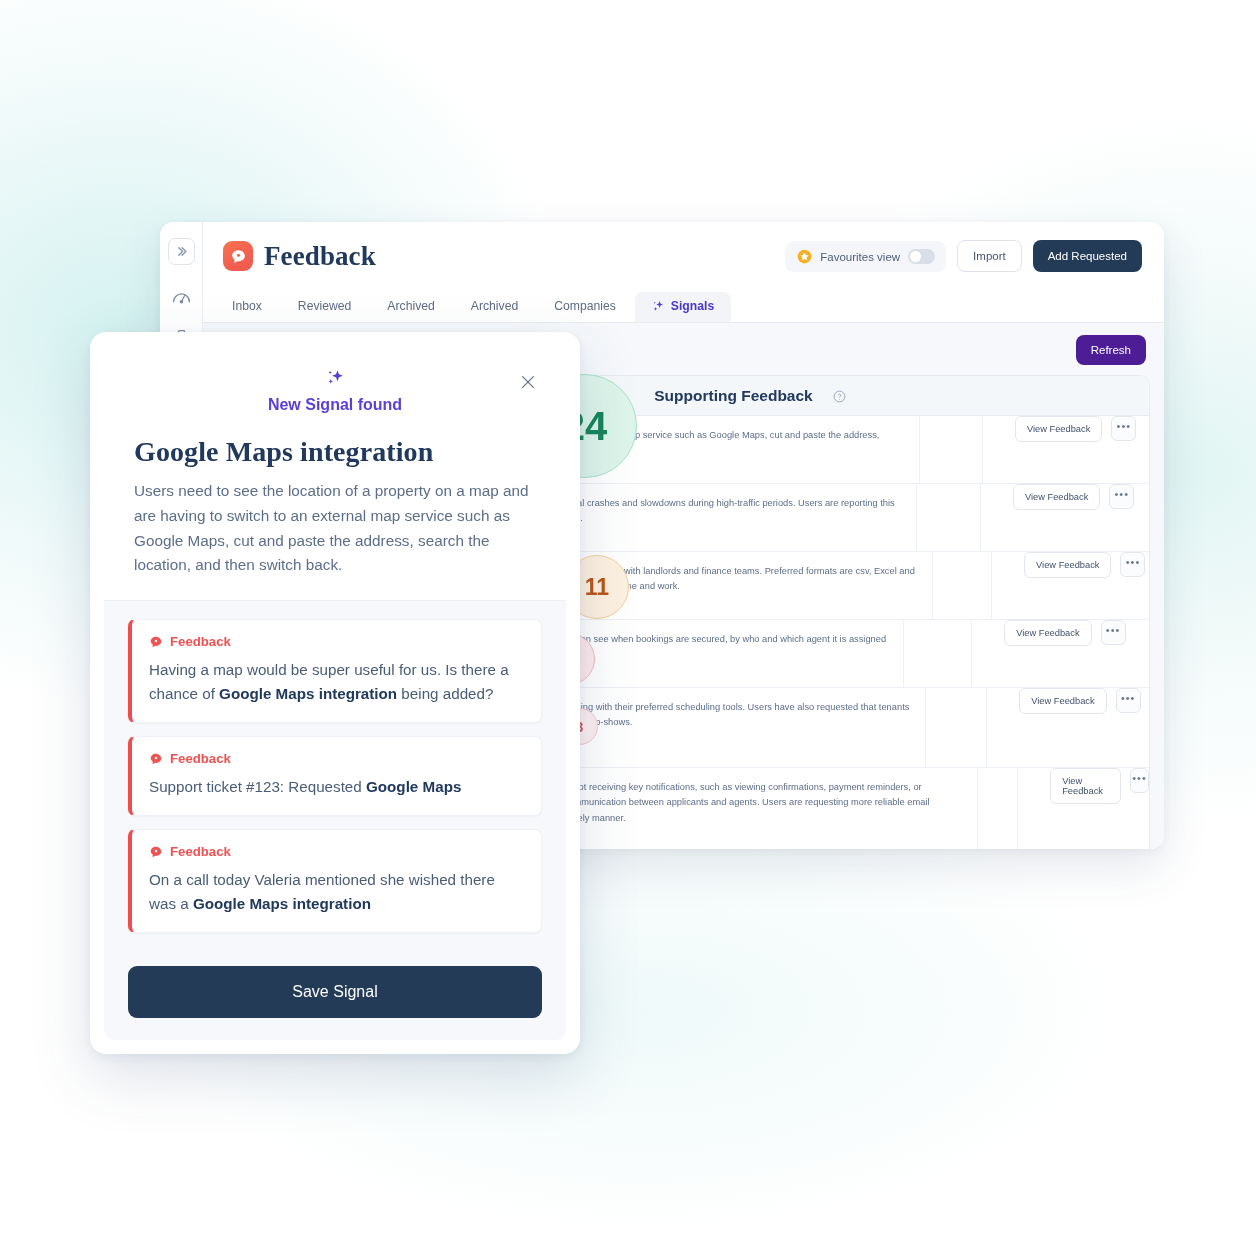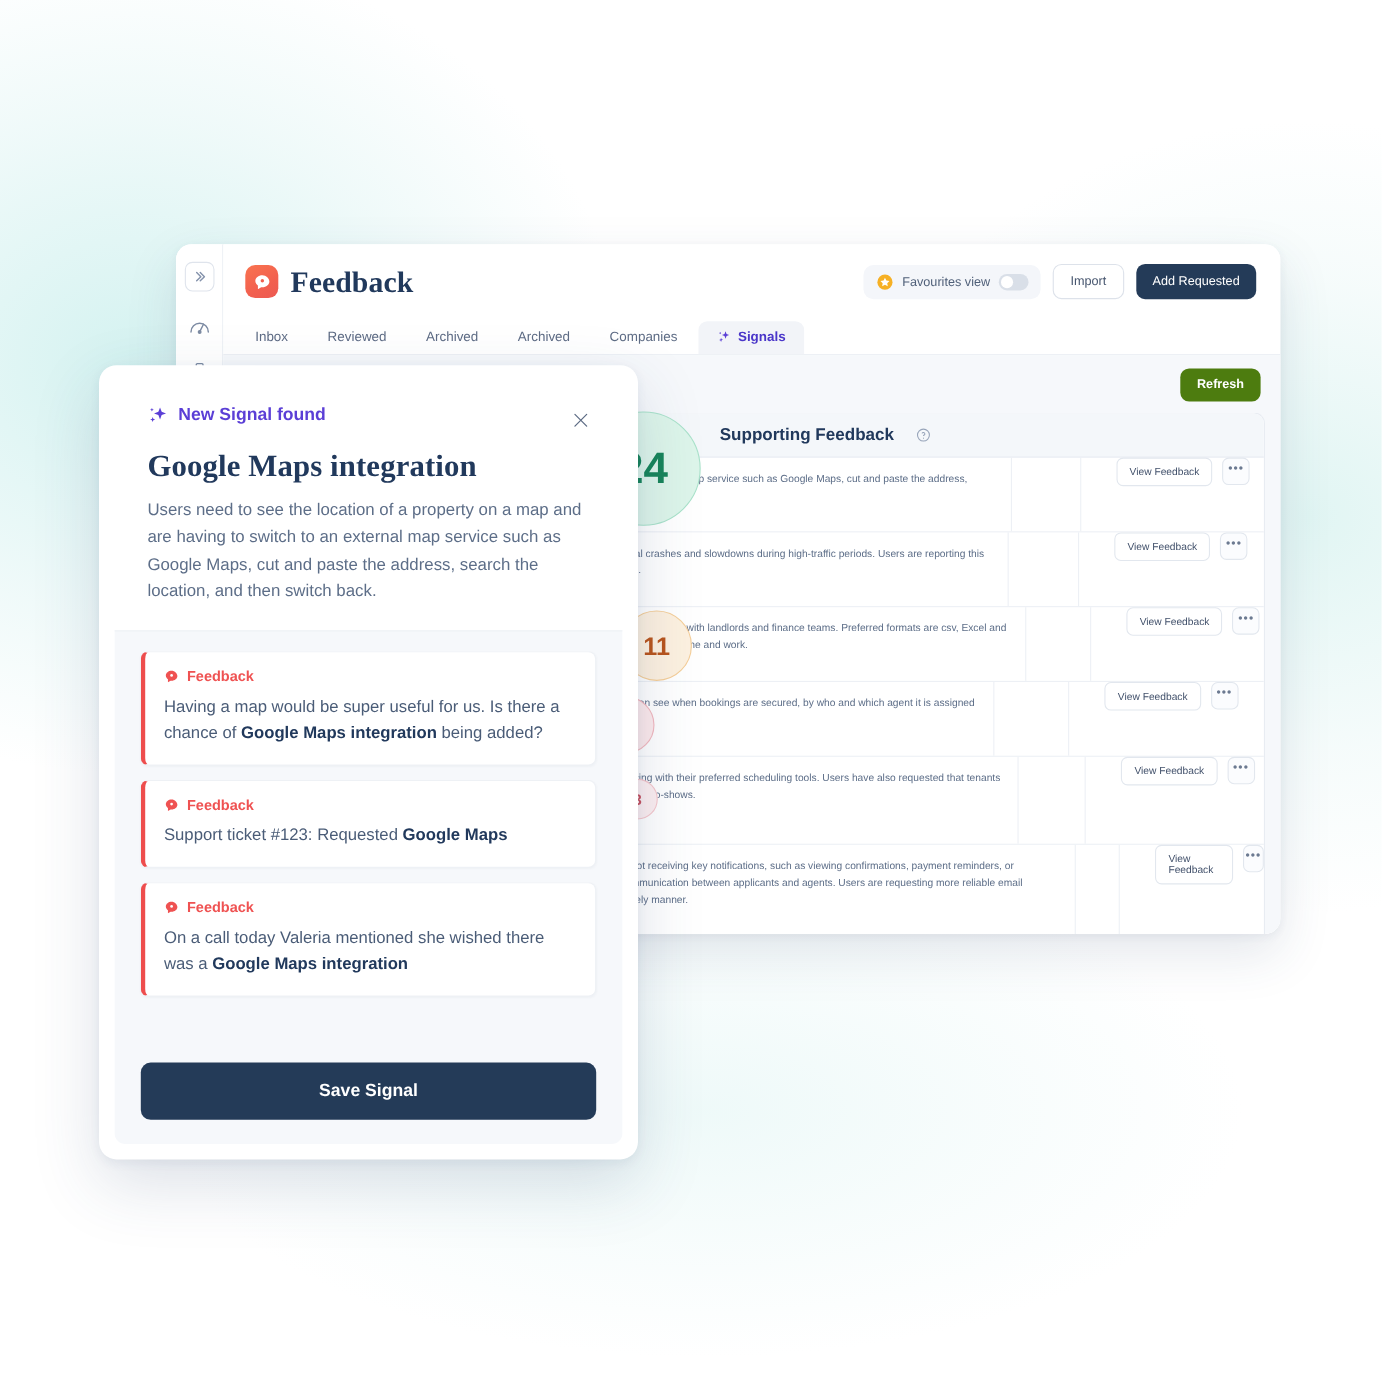--- a/index.html
+++ b/index.html
@@ -103,22 +103,22 @@
 
   .content-area { background: #f6f8fb; height: calc(100% - 68px - 33px); position: relative; }
 
   .filterbar { display: flex; align-items: center; padding: 12px 18px 10px 18px; }
   .segmented { display: flex; background:#eaedf2; border-radius: 8px; overflow: hidden; }
   .seg {
     font-size: 11.5px; padding: 8px 20px; color:#5b6a82;
   }
   .seg.active { background:#2176e0; color:#fff; font-weight: 700; border-radius: 8px; }
   .btn-refresh {
-    margin-left: auto; font-size: 11.5px; color:#fff; background:#4d7c0f;
-    border-radius: 8px; padding: 9px 15px; font-weight: bold;
+    margin-left: auto; font-size: 11.5px; color:#fff; background:#4c1d95;
+    border-radius: 8px; padding: 9px 15px;
   }
 
   
   .table-card {
     margin: 0 14px; background:#fff; border-radius: 10px 10px 0 0;
     border: 1px solid #e8ecf2; border-bottom: none;
     height: 100%; overflow: hidden;
   }
   .table-head {
     display:flex; height: 40px; align-items:center;
@@ -171,21 +171,21 @@
     overflow: hidden;
   }
   .modal-inner {
     position:absolute; left:14px; top:14px; right:14px; bottom:14px;
     background:#fff; border-radius: 10px; overflow:hidden;
     display:flex; flex-direction: column;
   }
   .modal-top { padding: 22px 30px 0 30px; }
   .modal-eyebrow {
     display:flex; align-items:center; gap: 9px;
-    font-size: 16px; font-weight: 700; color:#5b3fd6;
+    font-size: 16px; font-weight: 700; color:#5b3fd6;flex-direction:column;
   }
   .modal-close {
     position:absolute; right: 30px; top: 28px; width: 16px; height: 16px; color:#5c6b84;
   }
   .modal-h1 {
     font-family: "Liberation Serif", serif;
     font-size: 28px; font-weight: 700; color:#21395c;
     margin-top: 22px; letter-spacing: 0.1px;
   }
   .modal-desc {
@@ -204,21 +204,21 @@
   }
   .fb-label {
     display:flex; align-items:center; gap: 7px;
     font-size: 13.2px; font-weight:700; color:#ef5252; margin-bottom: 9px;
   }
   .fb-text { font-size: 15.2px; line-height: 1.58; color:#4a5c77; }
   .fb-text b { color:#21395c; font-weight: 700; }
   .modal-footer { padding: 16px 24px 22px 24px; background:#f6f8fb; }
   .btn-save {
     width: 100%; background:#243b58; color:#fff; border-radius: 9px;
-    font-size: 16px; font-weight: 700; padding: 17px 0; text-align:center;
+    font-size: 16px; font-weight: 400; padding: 17px 0; text-align:center;
   }
 </style>
 </head>
 <body>
 
 <div class="app-window">
 
   <div class="rail">
     <div class="rail-btn">
       <svg width="13" height="13" viewBox="0 0 24 24" fill="none" stroke="currentColor" stroke-width="2.4" stroke-linecap="round" stroke-linejoin="round">

